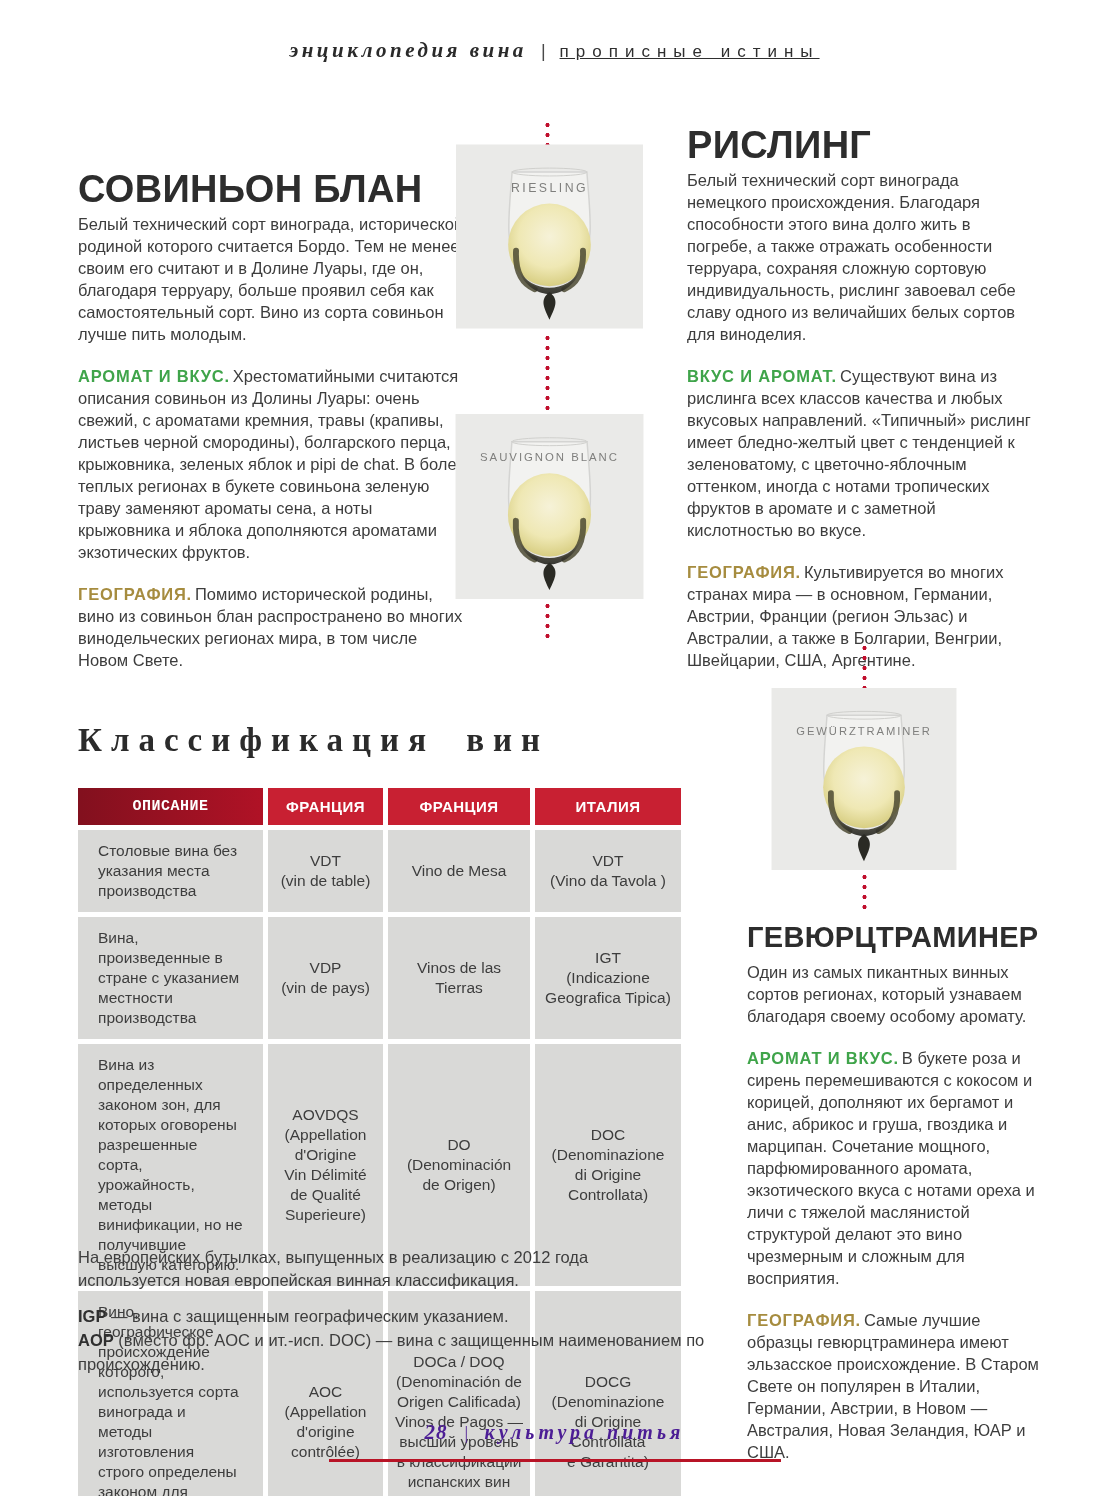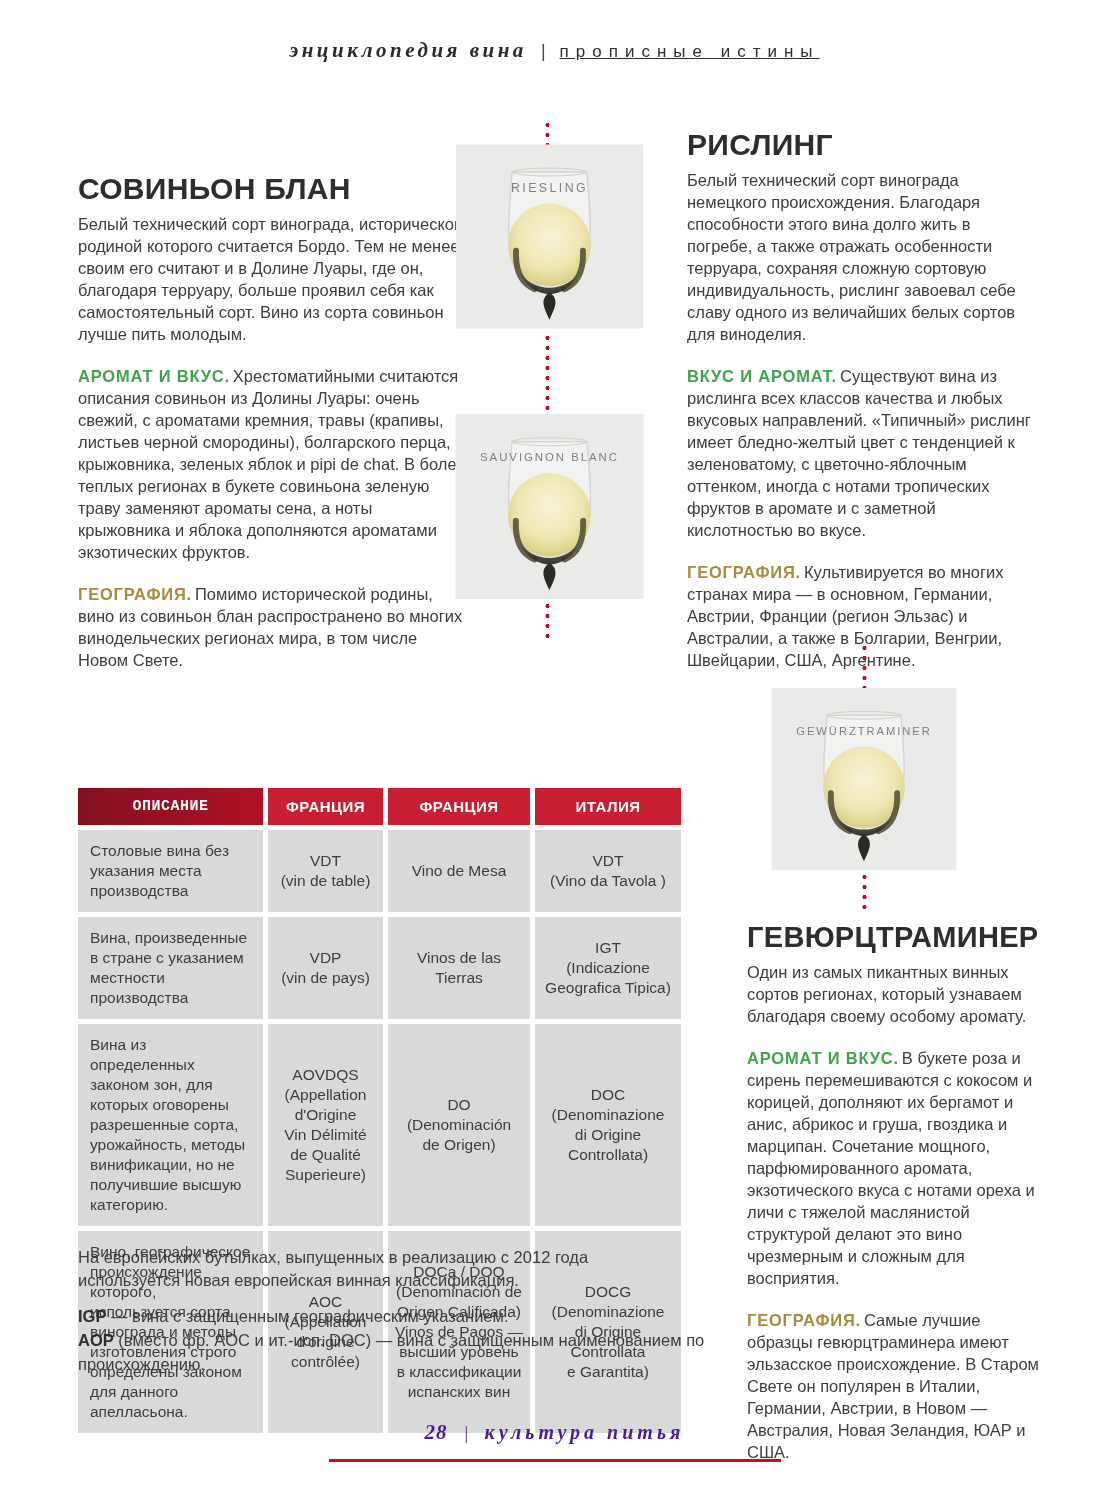--- a/index.html
+++ b/index.html
@@ -13,21 +13,21 @@
   .ph-divider{margin:0 14px;color:#4a4a4a;font-size:18px;font-weight:300;}
   .ph-right{font-size:17px;letter-spacing:7px;color:#2f2f2f;text-decoration:underline;}
   .page-footer{position:absolute;top:1420px;left:0;width:100%;text-align:center;color:#4c1d95;
     font-family:"Liberation Serif","DejaVu Serif",serif;font-style:italic;}
   .pf-num{font-weight:bold;font-size:21px;letter-spacing:1px;}
   .pf-div{margin:0 16px;font-size:18px;}
   .pf-label{font-weight:bold;font-size:20px;letter-spacing:4px;}
   .footer-rule{position:absolute;top:1459px;left:329px;width:452px;height:3px;background:#b81426;}
   
   .col{position:absolute;}
-  .col h2{margin:0 0 7px;font-size:30px;line-height:34px;font-weight:bold;color:#2d2d2d;letter-spacing:0.3px;}
+  .col h2{margin:0 0 7px;font-size:38px;line-height:34px;font-weight:bold;color:#2d2d2d;letter-spacing:0.3px;}
   .col p{margin:0 0 20px;font-size:16.5px;line-height:22px;}
   .lbl{font-weight:bold;letter-spacing:0.8px;margin-right:3px;}
   .lbl.green{color:#3fa44a;}
   .lbl.gold{color:#a68c3f;}
   .sauvignon-col{left:78px;top:172px;width:388px;}
   .riesling-col{left:687px;top:128px;width:350px;}
   .gewurz-col{left:747px;top:920px;width:295px;}
   .gewurz-col h2{font-size:29px;}
   
   .glass-box{position:absolute;margin:0;padding:0;}
@@ -38,21 +38,21 @@
   
   .class-title{position:absolute;left:78px;top:722px;margin:0;
     font-family:"Liberation Serif","DejaVu Serif",serif;font-weight:600;font-size:33px;
     letter-spacing:9px;word-spacing:14px;color:#2b2b2b;}
   .wine-table{position:absolute;left:78px;top:788px;width:608px;display:grid;
     grid-template-columns:185px 115px 142px 146px;gap:5px;}
   .wt-header{background:#c82032;color:#ffffff;font-weight:bold;font-size:15px;letter-spacing:0.5px;
     display:flex;align-items:center;justify-content:center;height:37px;}
   .wt-header.first{background:linear-gradient(90deg,#82101e,#b01226);font-family:Liberation Mono, monospace;}
   .wt-cell{background:#d9d9d7;color:#3d3d3d;font-size:15.5px;line-height:20px;white-space:pre-line;}
-  .wt-cell.desc{padding:11px 12px;text-align:left;}
+  .wt-cell.desc{padding:11px 20px;text-align:left;}
   .wt-cell.center{display:flex;align-items:center;justify-content:center;text-align:center;padding:8px 6px;}
   .mh1{min-height:50px;}
   .mh2{min-height:56px;}
   .mh3{min-height:108px;}
   .mh4{min-height:118px;}
   .class-note{position:absolute;left:78px;top:1246px;width:575px;margin:0;font-size:16.5px;line-height:23px;}
   .legend{position:absolute;left:78px;top:1304px;width:628px;}
   .legend p{margin:0;font-size:16.5px;line-height:24px;}
   .lg-term{font-weight:bold;color:#2f2f2f;}
 </style>
@@ -130,20 +130,21 @@
       <circle cx="95" cy="102" r="42" fill="url(#wineG)"></circle>
       <path d="M61 108 C60 130 68 142 80 147" fill="none" stroke="#4c4a33" stroke-width="6" stroke-linecap="round" opacity="0.85"></path>
       <path d="M129 108 C130 130 122 142 110 147" fill="none" stroke="#4c4a33" stroke-width="6" stroke-linecap="round" opacity="0.85"></path>
       <path d="M63 126 C76 152 114 152 127 126 C121 145 105 152 95 152 C85 152 69 145 63 126 Z" fill="url(#stemG)" opacity="0.9"></path>
       <path d="M95 178 C89 165 85 158 95 150 C105 158 101 165 95 178 Z" fill="#2a2a24"></path>
       <text class="glass-label" x="95" y="48" text-anchor="middle" font-size="11.5" letter-spacing="2" fill="#7f7f7d">GEWÜRZTRAMINER</text>
     </svg>
   </figure>
   <div class="dots" style="left:862px;top:872px;height:40px;"></div>
 
+  <h2 class="class-title">Классификация вин</h2>
 
   <div class="wine-table">
     <div class="wt-header first">ОПИСАНИЕ</div>
     <div class="wt-header">ФРАНЦИЯ</div>
     <div class="wt-header">ФРАНЦИЯ</div>
     <div class="wt-header">ИТАЛИЯ</div>
 
     <div class="wt-cell desc mh1">Столовые вина без указания места производства</div>
     <div class="wt-cell center">VDT
 (vin de table)</div>

